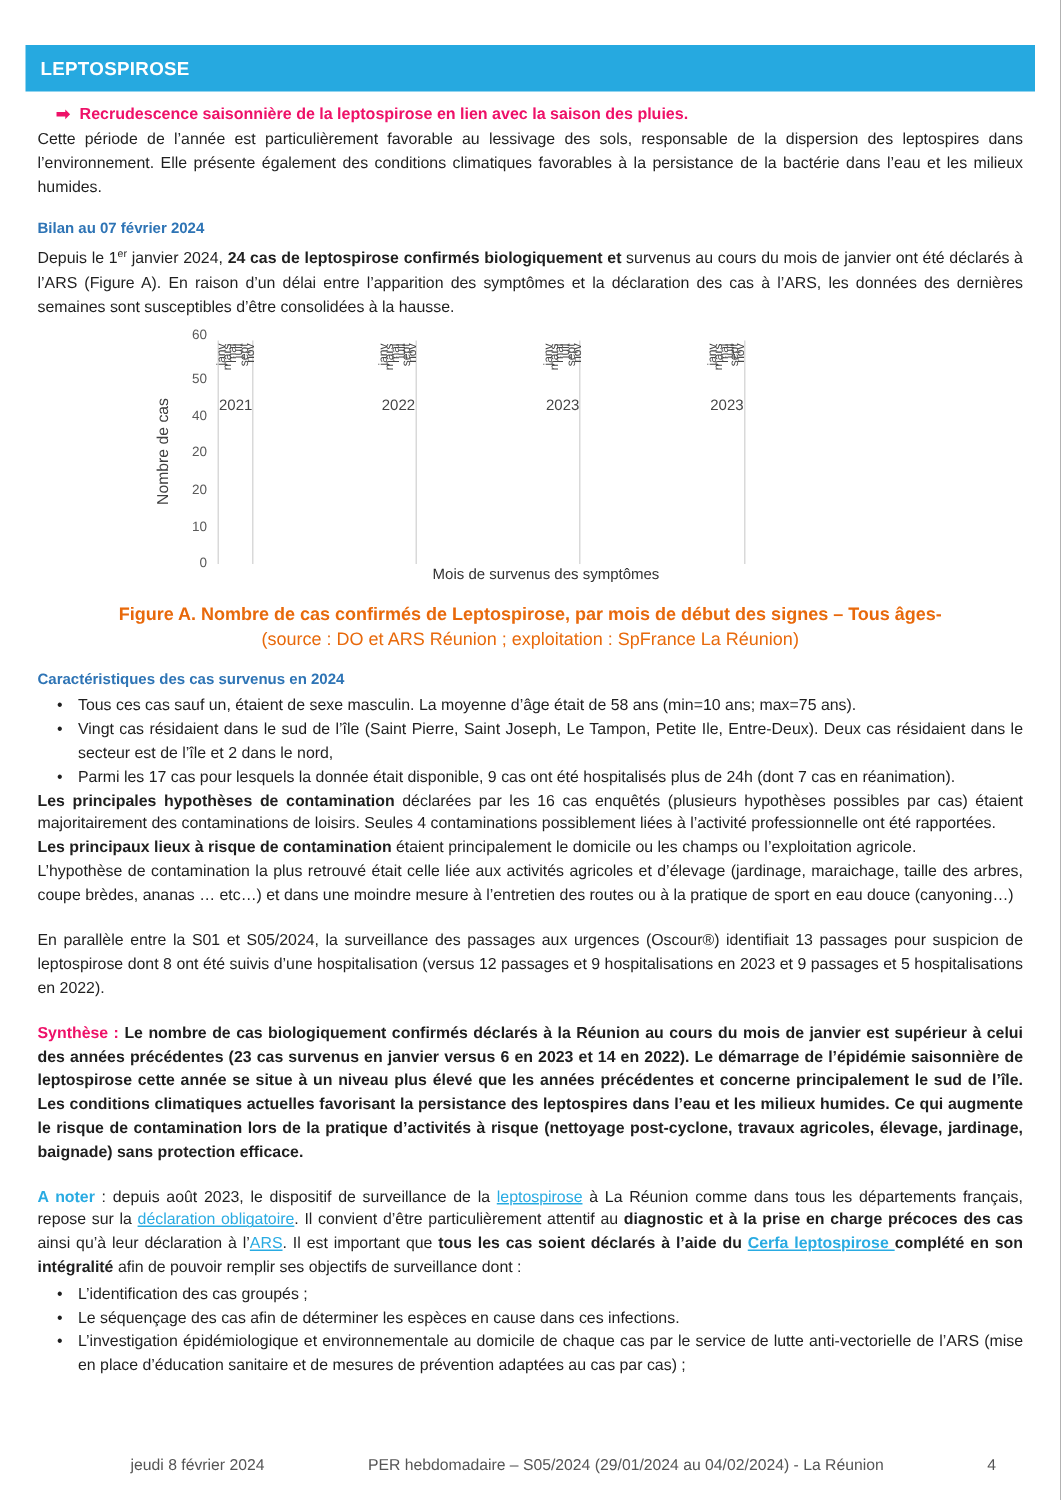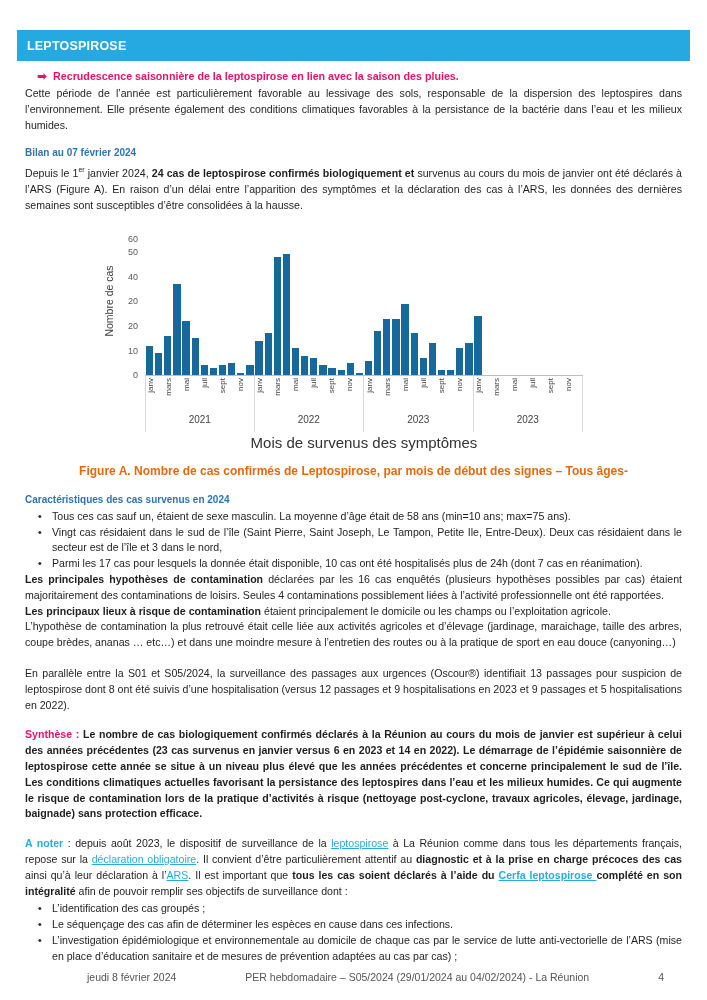--- a/index.html
+++ b/index.html
@@ -66,21 +66,21 @@
     position:absolute;top:50%;left:50%;
     transform:translate(-50%,-50%) rotate(-90deg);
     white-space:nowrap;font-size:10.5px;color:#404040;
   }
   .yaxis{width:28px;height:148px;position:relative;}
   .ytick{
     position:absolute;right:7px;
     font-size:9px;color:#595959;line-height:10px;
   }
   .chart-groups{flex:1;display:flex;}
-  .cgroup{flex:1;display:flex;flex-direction:column;}
+  .cgroup{flex:1;display:flex;flex-direction:row;}
   .cbars{
     height:148px;display:flex;align-items:flex-end;
     border-bottom:1px solid #BFBFBF;
   }
   .cslot{flex:1;display:flex;justify-content:center;align-items:flex-end;height:100%;}
   .cbar{width:80%;background:#17699C;}
   .caxisbox{border-right:1px solid #D9D9D9;}
   .cgroup:first-child .caxisbox{border-left:1px solid #D9D9D9;}
   .cmonths{display:flex;height:36px;}
   .cmslot{flex:1;position:relative;}
@@ -89,21 +89,21 @@
     transform-origin:0 0;
     transform:rotate(-90deg) translateX(-100%);
     font-size:8px;color:#444;white-space:nowrap;line-height:9px;
   }
   .cyear{
     height:20px;text-align:center;
     font-size:10px;color:#444;line-height:16px;
   }
   .xtitle{
     margin-left:44px;text-align:center;
-    font-size:15px;color:#333;margin-top:2px;
+    font-size:10px;color:#333;margin-top:2px;
   }
   
   .caption{margin-top:12px;text-align:center;color:#E8690B;font-size:12px;line-height:16.5px;}
   .caption .cap-bold{font-weight:bold;}
   
   .footer{
     position:absolute;bottom:17px;left:25px;right:25px;
     display:flex;align-items:center;
     font-size:10.5px;color:#555;
   }
@@ -137,21 +137,21 @@
         <div class="ylabel-box">
           <span>Nombre de cas</span>
         </div>
         <div class="yaxis" id="yticks">
             <span class="ytick" style="bottom: -5px;">0</span>
             <span class="ytick" style="bottom: 19.6667px;">10</span>
             <span class="ytick" style="bottom: 44.3333px;">20</span>
             <span class="ytick" style="bottom: 69px;">20</span>
             <span class="ytick" style="bottom: 93.6667px;">40</span>
             <span class="ytick" style="bottom: 118.333px; padding-left: 21px;">50</span>
-            <span class="ytick" style="bottom: 131px; margin-left: 40px;">60</span>
+            <span class="ytick" style="bottom: 147px; margin-left: 40px;">60</span>
           </div>
         <div class="chart-groups" id="chart-groups">
             <div class="cgroup">
               <div class="cbars">
                 <div class="cslot">
                   <div class="cbar" style="height: 29.6px; background: rgb(23, 105, 156);"></div>
                 </div>
                 <div class="cslot">
                   <div class="cbar" style="height: 22.2px; background: rgb(23, 105, 156);"></div>
                 </div>
@@ -401,27 +401,28 @@
                 <div class="cyear">2023</div>
               </div>
             </div>
           </div>
       </div>
       <div class="xtitle">Mois de survenus des symptômes</div>
     </div>
 
     <div class="caption">
       <div class="cap-bold">Figure A. Nombre de cas confirmés de Leptospirose, par mois de début des signes – Tous âges-</div>
+      <div>(source : DO et ARS Réunion ; exploitation : SpFrance La Réunion)</div>
     </div>
 
     <div class="h-blue" style="margin-top:12px;">Caractéristiques des cas survenus en 2024</div>
     <ul class="bullets">
         <li>Tous ces cas sauf un, étaient de sexe masculin. La moyenne d’âge était de 58 ans (min=10 ans; max=75 ans).</li>
-        <li>Vingt cas résidaient dans le sud de l’île (Saint Pierre, Saint Joseph, Le Tampon, Petite Ile, Entre-Deux). Deux cas résidaient dans le secteur est de l’île et 3 dans le nord,</li>
-        <li>Parmi les 17 cas pour lesquels la donnée était disponible, 10 cas ont été hospitalisés plus de 24h (dont 7 cas en réanimation).</li>
+        <li>Vingt cas résidaient dans le sud de l’île (Saint Pierre, Saint Joseph, Le Tampon, Petite Ile, Entre-Deux). Deux cas résidaient dans le secteur est de l’île et 2 dans le nord,</li>
+        <li>Parmi les 17 cas pour lesquels la donnée était disponible, 9 cas ont été hospitalisés plus de 24h (dont 7 cas en réanimation).</li>
       </ul>
 
     <p class="body" style="margin-top:0;"><span class="b">Les principales hypothèses de contamination</span><span> déclarées par les 16 cas enquêtés (plusieurs hypothèses possibles par cas) étaient majoritairement des contaminations de loisirs. Seules 4 contaminations possiblement liées à l’activité professionnelle ont été rapportées.</span></p>
     <p class="body" style="margin-top:0;"><span class="b">Les principaux lieux à risque de contamination</span><span> étaient principalement le domicile ou les champs ou l’exploitation agricole.</span></p>
     <p class="body" style="margin-top:0;">L’hypothèse de contamination la plus retrouvé était celle liée aux activités agricoles et d’élevage (jardinage, maraichage, taille des arbres, coupe brèdes, ananas … etc…) et dans une moindre mesure à l’entretien des routes ou à la pratique de sport en eau douce (canyoning…)</p>
 
     <p class="body" style="margin-top:15px;">En parallèle entre la S01 et S05/2024, la surveillance des passages aux urgences (Oscour®) identifiait 13 passages pour suspicion de leptospirose dont 8 ont été suivis d’une hospitalisation (versus 12 passages et 9 hospitalisations en 2023 et 9 passages et 5 hospitalisations en 2022).</p>
 
     <p class="body" style="margin-top:14px;font-weight:bold;"><span class="b pink">Synthèse : </span><span class="b">Le nombre de cas biologiquement confirmés déclarés à la Réunion au cours du mois de janvier est supérieur à celui des années précédentes (23 cas survenus en janvier versus 6 en 2023 et 14 en 2022). Le démarrage de l’épidémie saisonnière de leptospirose cette année se situe à un niveau plus élevé que les années précédentes et concerne principalement le sud de l’île. Les conditions climatiques actuelles favorisant la persistance des leptospires dans l’eau et les milieux humides. Ce qui augmente le risque de contamination lors de la pratique d’activités à risque (nettoyage post-cyclone, travaux agricoles, élevage, jardinage, baignade) sans protection efficace.</span></p>
 

